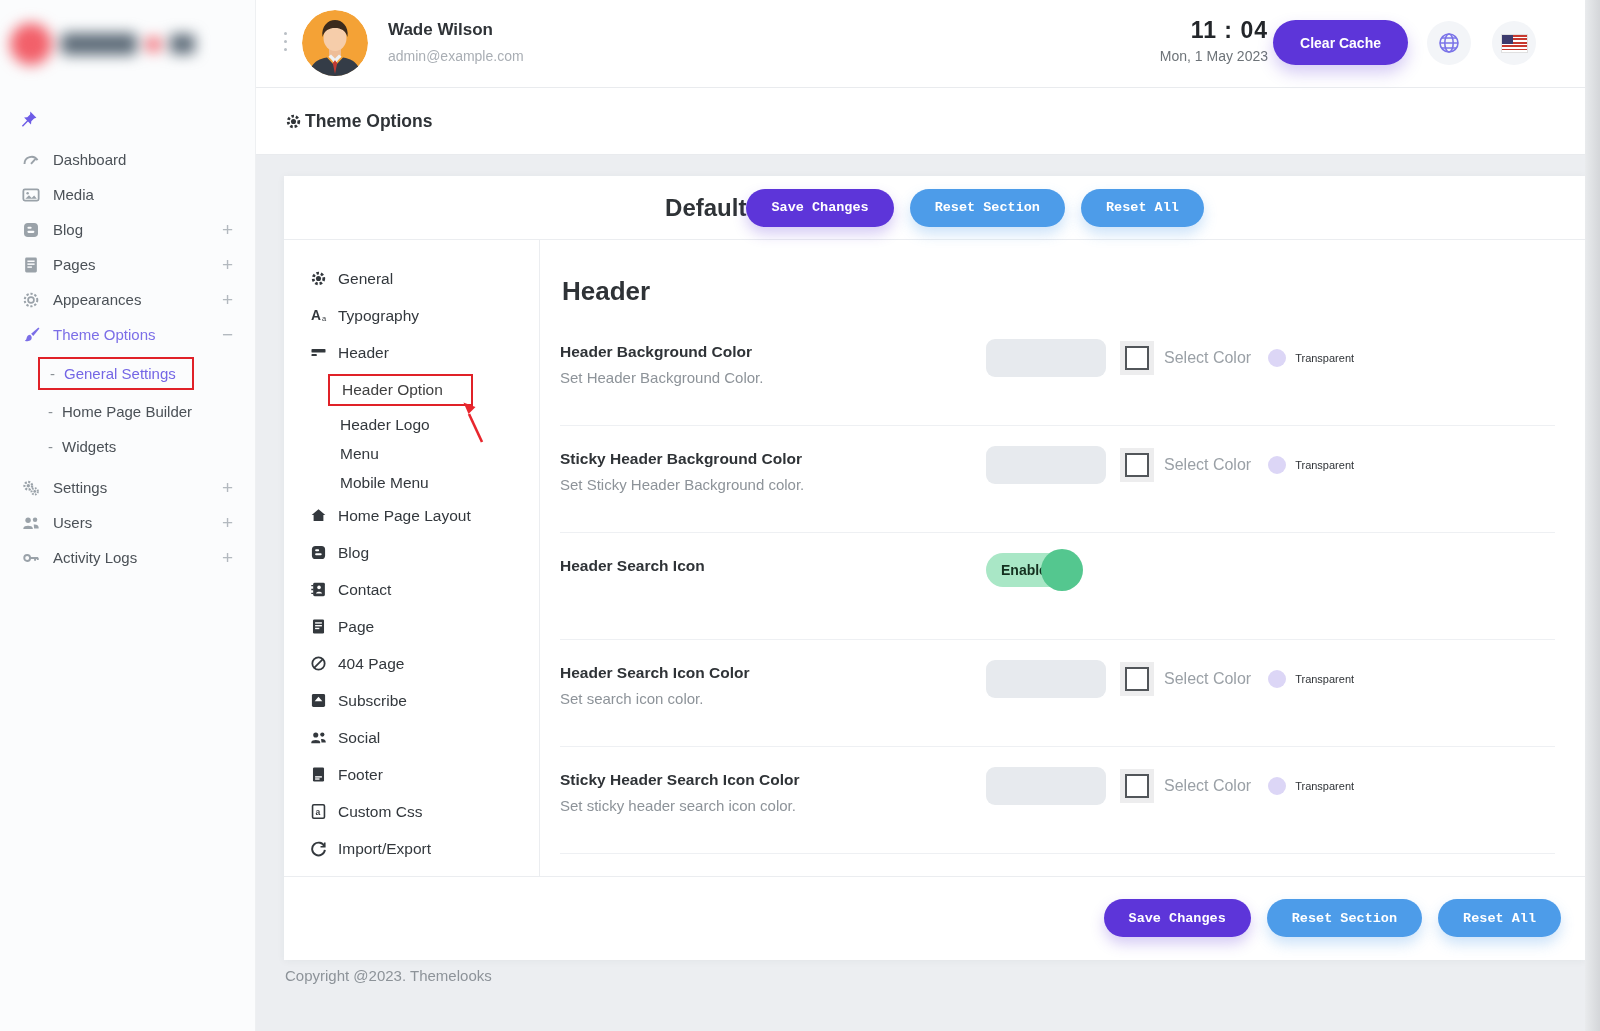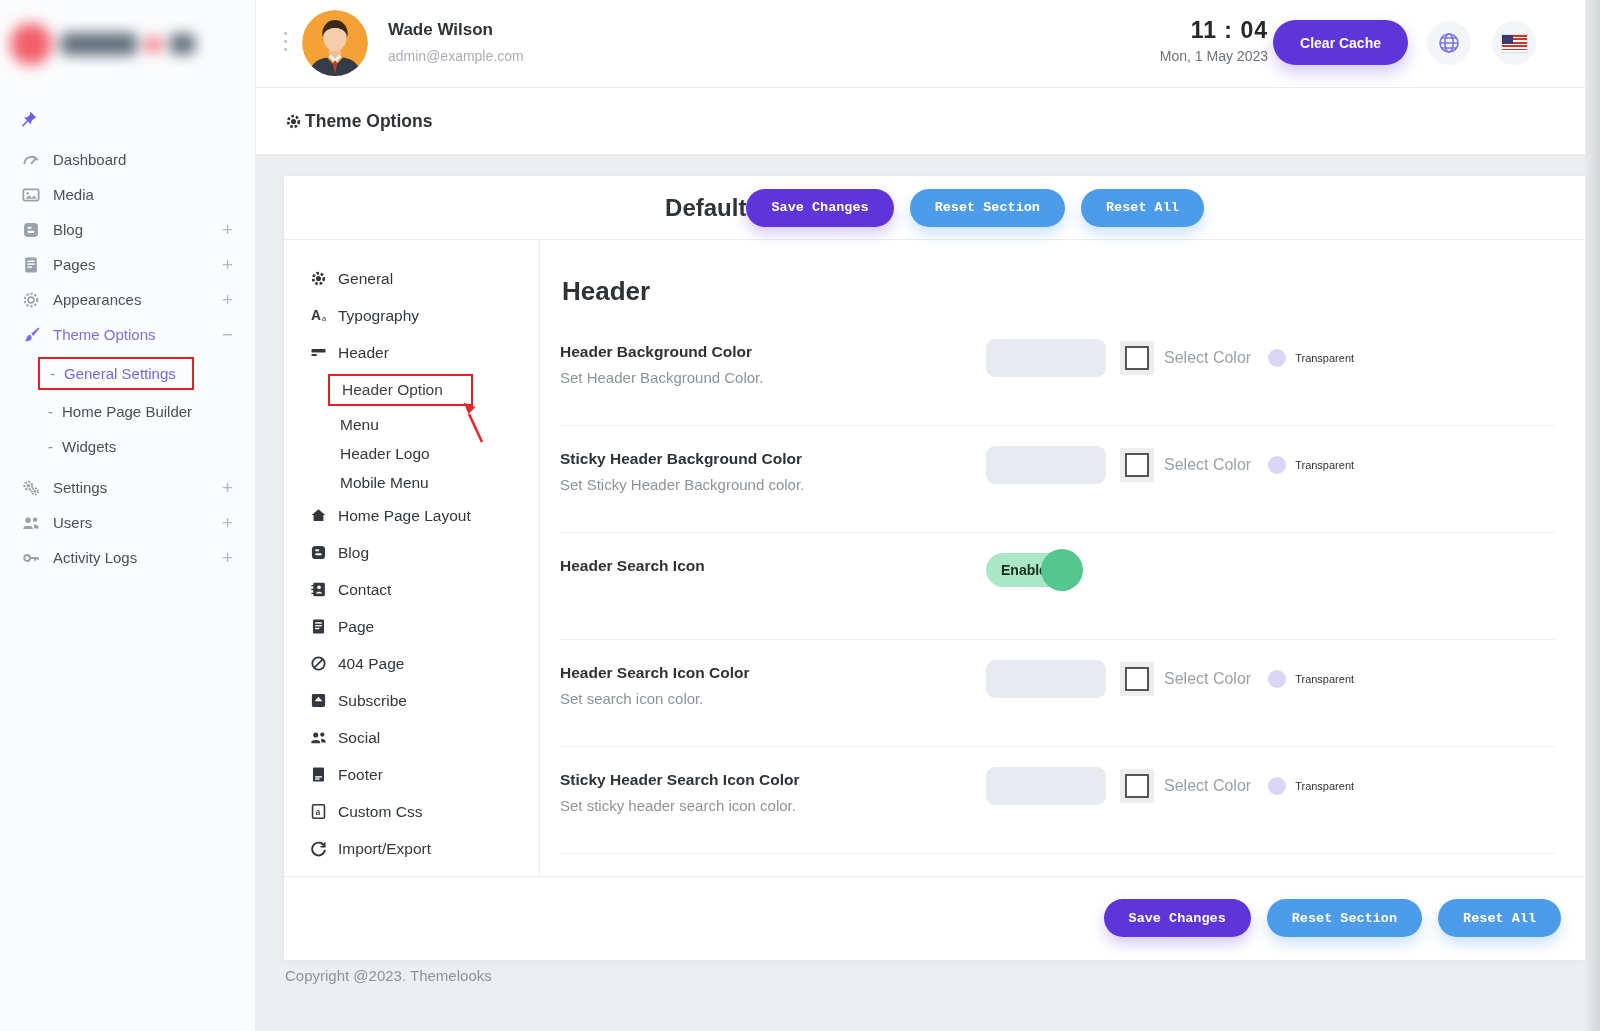--- a/index.html
+++ b/index.html
@@ -333,22 +333,22 @@
       <div class="tnav-item">
         <span class="ic">
             <svg viewBox="0 0 16 16" fill="currentColor">
               <rect x="1.4" y="4.6" width="13.2" height="3.4" rx=".8"></rect>
               <rect x="1.4" y="9.4" width="5" height="2" rx=".6"></rect>
             </svg>
           </span>
         <span>Header</span>
       </div>
       <div class="tnav-annot">Header Option</div>
+      <div class="tnav-sub">Header Logo</div>
       <div class="tnav-sub">Menu</div>
-      <div class="tnav-sub">Header Logo</div>
       <div class="tnav-sub">Mobile Menu</div>
       <div class="tnav-item">
         <span class="ic">
             <svg viewBox="0 0 16 16" fill="currentColor">
               <path d="M8 2 1.6 7.6h1.8v5.6h9.2V7.6h1.8z"></path>
             </svg>
           </span>
         <span>Home Page Layout</span>
       </div>
       <div class="tnav-item">

